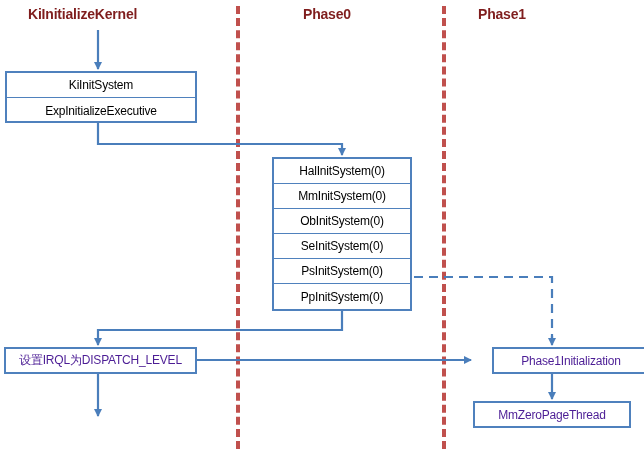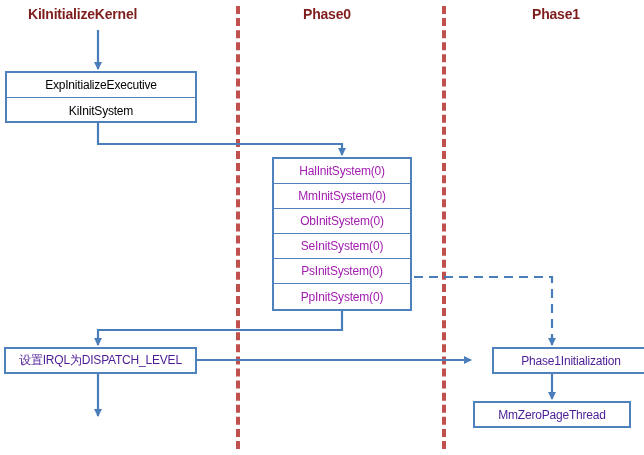--- a/index.html
+++ b/index.html
@@ -51,21 +51,21 @@
     background: #ffffff;
   }
   .stack-row {
     box-sizing: border-box;
     height: 25px;
     border-bottom: 1px solid #4f81bd;
     display: flex;
     align-items: center;
     justify-content: center;
     font-size: 12px;
-    color: #a21caf;
+    color: #000000;
     white-space: nowrap;
     letter-spacing: -0.2px;
   }
   .stack-row:last-child { border-bottom: none; }
   .box-split {
     position: absolute;
     box-sizing: border-box;
     border: 2px solid #4f81bd;
     background: #ffffff;
   }
@@ -88,28 +88,28 @@
     pointer-events: none;
   }
 </style>
 </head>
 <body>
 
 <div id="canvas">
 
   <div class="phase-label" style="left:28px; top:6px;">KiInitializeKernel</div>
   <div class="phase-label" style="left:303px; top:6px;">Phase0</div>
-  <div class="phase-label" style="left:532px; top:6px;">Phase1</div>
+  <div class="phase-label" style="left:478px; top:6px;">Phase1</div>
 
   <div class="divider" style="left:236px;"></div>
   <div class="divider" style="left:442px;"></div>
 
   <div class="box-split" style="left:5px; top:71px; width:192px; height:52px;">
+    <div class="split-row">KiInitSystem</div>
     <div class="split-row">ExpInitializeExecutive</div>
-    <div class="split-row">KiInitSystem</div>
   </div>
 
   <div class="stack" style="left:272px; top:157px; width:140px; height:154px;">
     <div class="stack-row">HalInitSystem(0)</div>
     <div class="stack-row">MmInitSystem(0)</div>
     <div class="stack-row">ObInitSystem(0)</div>
     <div class="stack-row">SeInitSystem(0)</div>
     <div class="stack-row">PsInitSystem(0)</div>
     <div class="stack-row">PpInitSystem(0)</div>
   </div>

